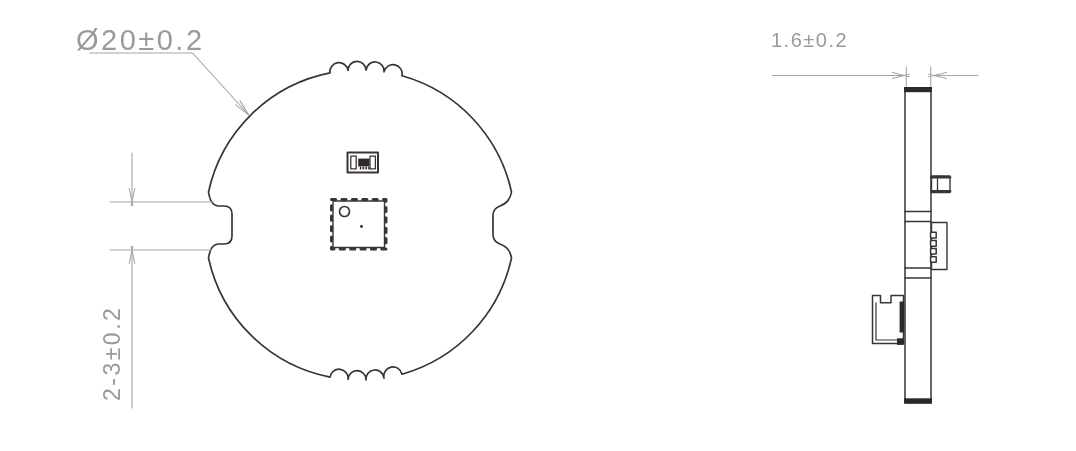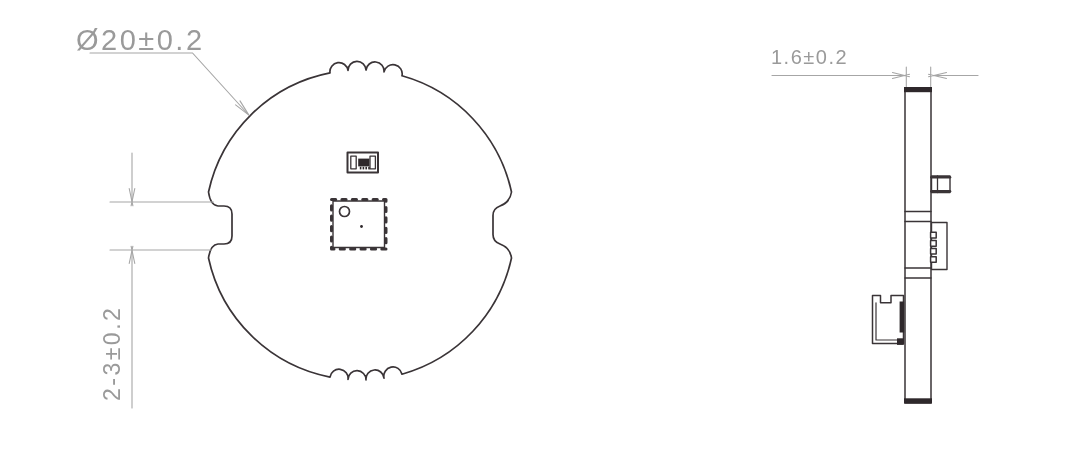--- a/index.html
+++ b/index.html
@@ -12,21 +12,21 @@
   }
   .canvas svg{position:absolute;left:0;top:0;}
   .lbl{
     position:absolute;
     color:#9a9a9a;
     font-family:"Liberation Sans", sans-serif;
     white-space:nowrap;
     line-height:1;
   }
   #lbl-dia{left:76px;top:26px;font-size:29px;letter-spacing:2.5px;}
-  #lbl-thk{left:771px;top:47px;font-size:20px;letter-spacing:1.5px;}
+  #lbl-thk{left:771px;top:30px;font-size:20px;letter-spacing:1.5px;}
   #lbl-tab{
     left:101px;top:401px;font-size:23px;letter-spacing:2.5px;
     transform:rotate(-90deg);transform-origin:0 0;
   }
 </style>
 </head>
 <body>
 
 <div class="canvas">
 

